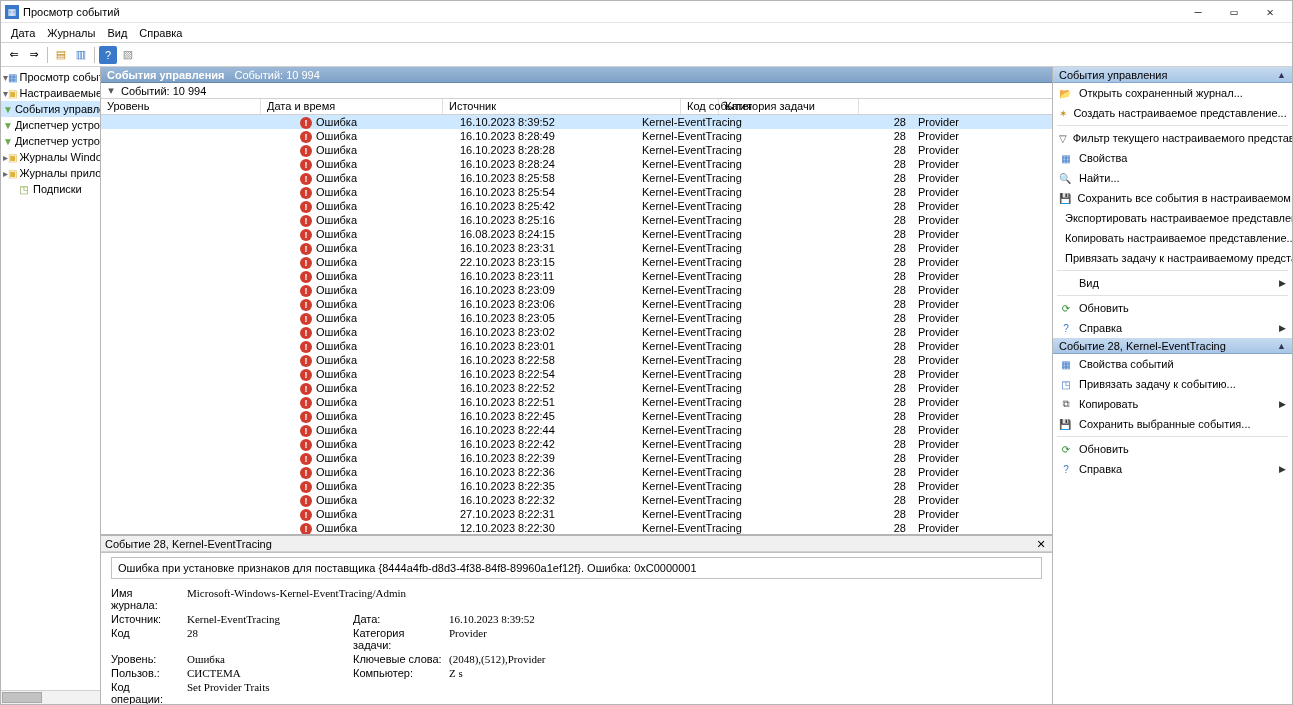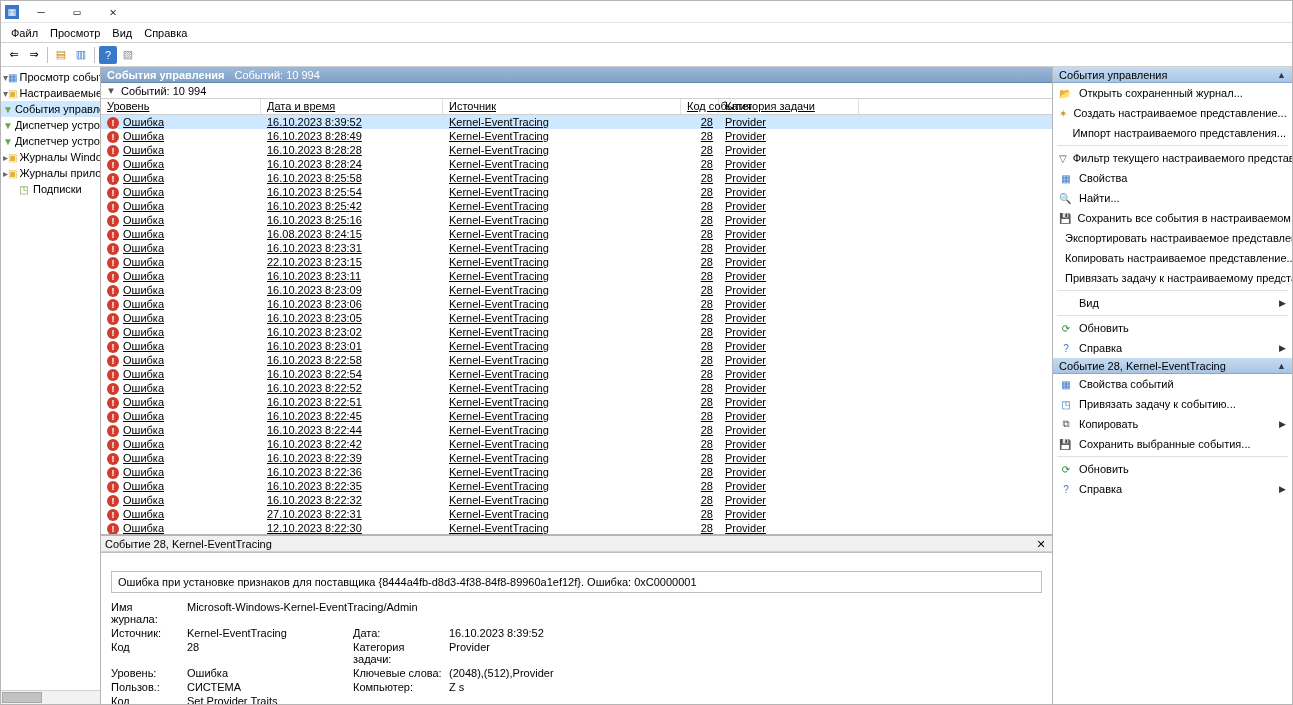--- a/index.html
+++ b/index.html
@@ -28,45 +28,45 @@
   .ico-log{ color:#3a79c9;}
   .ico-folder{ color:#e2b33a;}
   .ico-view{ color:#6aa84f;}
   .tree-scroll{position:absolute;bottom:0;left:0;right:0;height:14px;background:#f2f2f2;border-top:1px solid #d0d0d0;display:flex;}
   
   .center{ flex:1; display:flex; flex-direction:column; overflow:hidden;}
   .center-hdr{ height:16px; background:linear-gradient(#9db9d8,#7ea1c6); color:#fff; display:flex;align-items:center; padding:0 6px; font-size:11px; gap:10px; border-bottom:1px solid #6388ac;}
   .center-hdr .hdr-title{ font-weight:normal; }
   .filter-row{ height:16px; border-bottom:1px solid #d0d0d0; display:flex;align-items:center; padding:0 4px; gap:4px;}
   .filter-row .flt-ico{ width:12px;height:12px; display:inline-flex;align-items:center;justify-content:center;color:#555;}
-  .list-wrap{ flex:1; overflow:hidden; display:flex; flex-direction:column;text-decoration:underline;}
+  .list-wrap{ flex:1; overflow:hidden; display:flex; flex-direction:column;}
   .list-head{ height:16px; display:flex; border-bottom:1px solid #d0d0d0; background:#fff;}
   .list-head .col{ border-right:1px solid #e0e0e0; padding:1px 6px; font-size:11px; white-space:nowrap;}
   .col-level{width:160px;}
   .col-date{width:182px;}
   .col-src{width:238px;}
   .col-code{width:38px; text-align:right;}
   .col-cat{width:140px;}
   .list-body{ flex:1; overflow-y:scroll;}
-  .row{ height:14px; display:flex; align-items:center; font-size:11px; white-space:nowrap;}
+  .row{ height:14px; display:flex; align-items:center; font-size:11px; white-space:nowrap;justify-content:flex-end;}
   .row.selected{ background:#cde8ff;}
   .row .c{ padding:0 6px; overflow:hidden;}
   .row .c .err-ico{ display:inline-block;width:12px;height:12px; border-radius:50%; background:#d23c2e; color:#fff; font-weight:bold; font-size:9px; text-align:center; line-height:12px; margin-right:4px;}
   
   .detail{ height:170px; border-top:2px solid #b5b5b5; display:flex;flex-direction:column;}
   .detail-title{ height:16px; background:#f0f0f0; border-bottom:1px solid #d0d0d0; display:flex;align-items:center;justify-content:space-between; padding:0 4px;}
   .detail-close{ width:14px;height:14px; text-align:center; line-height:12px; font-size:11px; cursor:default; border:1px solid transparent;}
   .detail-tabs{ height:20px; display:flex; align-items:flex-end; padding:2px 6px 0 6px;}
   .tab{ border:1px solid #c0c0c0; border-bottom:none; background:#fff; padding:2px 8px; margin-right:2px; font-size:11px; cursor:default;}
   .tab.inactive{ background:#f0f0f0;}
-  .detail-body{ flex:1; border-top:1px solid #c0c0c0; padding:18px 10px; overflow:auto;}
+  .detail-body{ flex:1; border-top:1px solid #c0c0c0; padding:4px 10px; overflow:auto;}
   .detail-msg{ border:1px solid #c0c0c0; padding:4px 6px; margin-bottom:8px; font-size:11px;}
   .kv{ display:grid; grid-template-columns:70px 160px 90px 160px; row-gap:2px; column-gap:6px; font-size:11px;}
   .kv .k{ color:#000;}
-  .kv .v{ color:#000;}
+  .kv .v{ color:#000;font-family:Liberation Serif, serif;}
   
   .actions{ width:240px; border-left:1px solid #b5b5b5; display:flex; flex-direction:column; background:#fff;}
   .actions-title{ height:16px; background:#f0f0f0; border-bottom:1px solid #d0d0d0; padding:0 6px; display:flex;align-items:center;}
   .actions-group{ height:16px; background:linear-gradient(#c7dbf0,#a8c5e6); border-bottom:1px solid #87a7cb; padding:0 6px; display:flex;align-items:center;justify-content:space-between; font-size:11px;}
   .actions-group .caret{ font-size:9px; color:#335; cursor:default;}
   .act-item{ height:20px; display:flex; align-items:center; padding:0 6px; gap:6px; cursor:default; white-space:nowrap; overflow:hidden;}
   .act-item .ai-ico{ width:14px;height:14px; display:inline-flex;align-items:center;justify-content:center;font-size:10px;}
   .act-item .ai-arrow{ margin-left:auto; font-size:9px; color:#333;}
   .act-sep{ height:1px; background:#e0e0e0; margin:2px 4px;}
   
@@ -74,28 +74,29 @@
   ::-webkit-scrollbar-track{ background:#f2f2f2;}
   ::-webkit-scrollbar-thumb{ background:#c2c2c2; border:1px solid #a8a8a8;}
 </style>
 </head>
 <body>
 
 <div class="window">
 
   <div class="titlebar">
     <span class="app-icon">▦</span>
+    <span class="title">Просмотр событий</span>
     <span class="winbtn">—</span>
     <span class="winbtn">▭</span>
     <span class="winbtn close">✕</span>
   </div>
 
   <div class="menubar">
-    <span class="menuitem">Файл</span>
-    <span class="menuitem">Просмотр</span>
+    <span class="menuitem">Дата</span>
+    <span class="menuitem">Журналы</span>
     <span class="menuitem">Вид</span>
     <span class="menuitem">Справка</span>
   </div>
 
   <div class="toolbar">
     <span class="tbtn">⇐</span>
     <span class="tbtn">⇒</span>
     <span class="tbar-sep"></span>
     <span class="tbtn" style="color:#c58a18;">▤</span>
     <span class="tbtn" style="color:#3a79c9;">▥</span>
@@ -433,24 +434,20 @@
         <span class="caret">▲</span>
       </div>
       <div class="act-item">
           <span class="ai-ico" style="color:#c58a18;">📂</span>
           <span>Открыть сохраненный журнал...</span>
         </div>
       <div class="act-item">
           <span class="ai-ico" style="color:#c58a18;">✶</span>
           <span>Создать настраиваемое представление...</span>
         </div>
-      <div class="act-item">
-          <span class="ai-ico"></span>
-          <span>Импорт настраиваемого представления...</span>
-        </div>
       <div class="act-sep"></div>
       <div class="act-item">
           <span class="ai-ico" style="color:#555;">▽</span>
           <span>Фильтр текущего настраиваемого представления...</span>
         </div>
       <div class="act-item">
           <span class="ai-ico" style="color:#3a79c9;">▦</span>
           <span>Свойства</span>
         </div>
       <div class="act-item">

